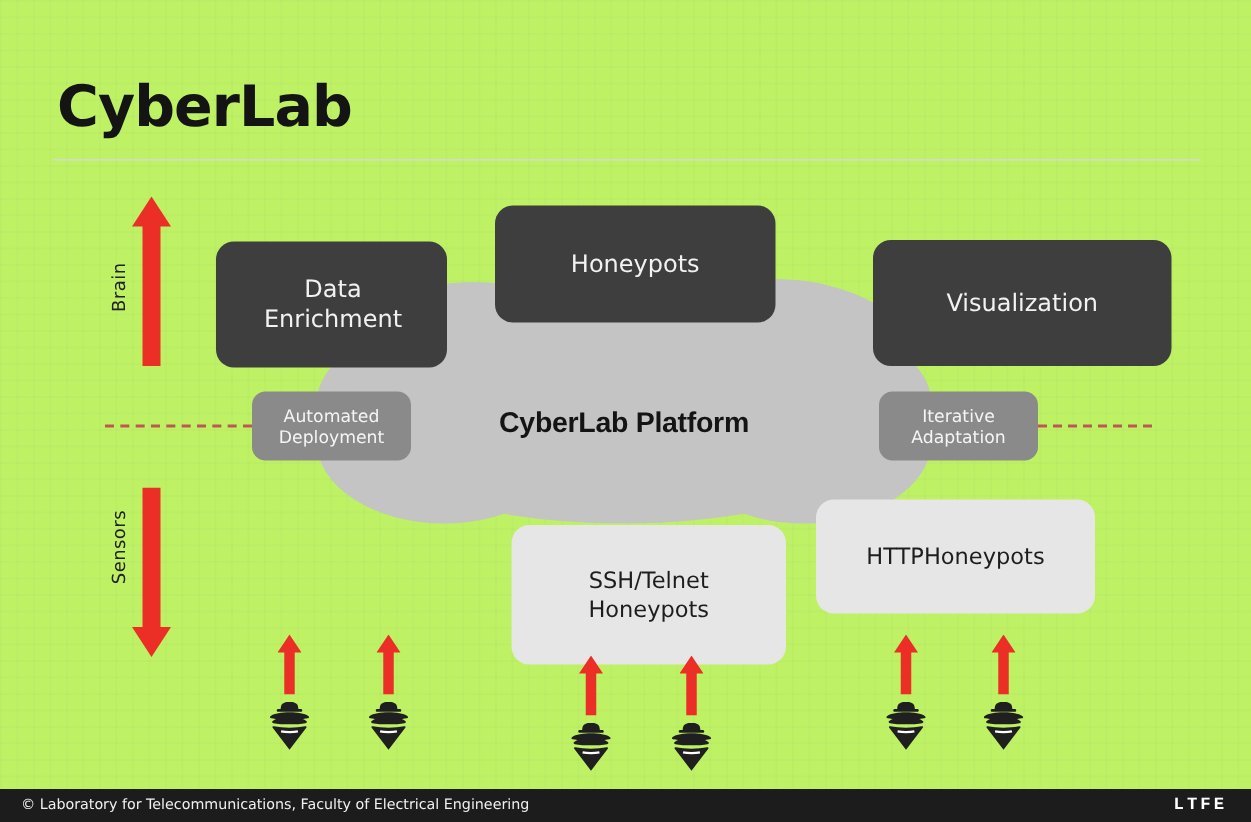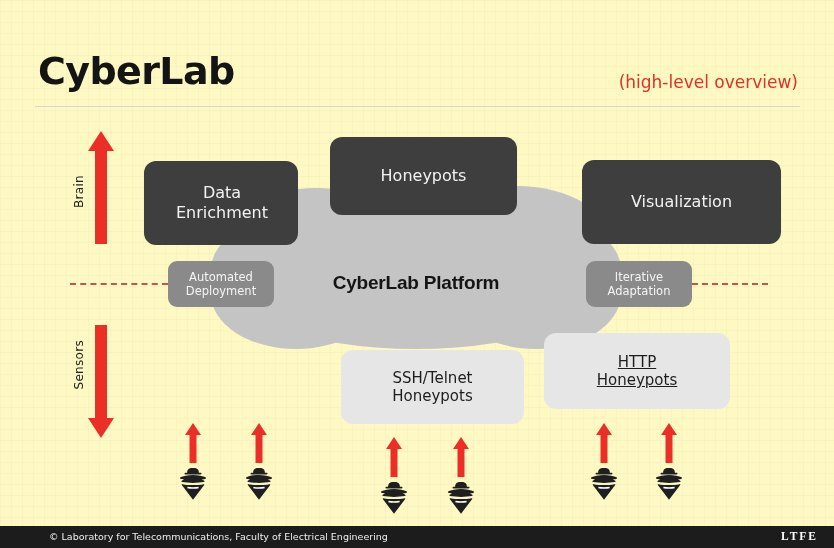--- a/index.html
+++ b/index.html
@@ -7,21 +7,21 @@
     padding: 0;
     background: #ffffff;
   }
   body {
     font-family: "DejaVu Sans", sans-serif;
   }
   #slide {
     position: relative;
     width: 834px;
     height: 548px;
-    background: #fef9c3;
+    background: #bef264;
     overflow: hidden;
   }
   
   #bg-grid {
     position: absolute;
     inset: 0;
     background-image:
       linear-gradient(to right, rgba(120,120,130,0.045) 1px, transparent 1px),
       linear-gradient(to bottom, rgba(120,120,130,0.045) 1px, transparent 1px);
     background-size: 11px 11px;
@@ -173,43 +173,41 @@
     background: #1c1c1c;
   }
   #footer-text {
     position: absolute;
     left: 14px;
     top: 5px;
     font-family: "DejaVu Sans", sans-serif;
     font-size: 9.5px;
     color: #f0f0f0;
     white-space: nowrap;
-    margin-left: 35px;
   }
   #footer-logo {
     position: absolute;
     right: 16px;
     top: 4px;
-    font-family: Liberation Serif, serif;
+    font-family: Liberation Mono, monospace;
     font-size: 11.5px;
     font-weight: 700;
     letter-spacing: 2px;
     color: #ffffff;
   }
 </style>
 </head>
 <body>
 
 <div id="slide">
 
   <div id="bg-grid"></div>
 
   <div id="header">
     <div id="title">CyberLab</div>
-    <div id="subtitle">(high-level overview)</div>
     <div id="header-rule"></div>
   </div>
 
   <div id="brain-label" class="axis-label">Brain</div>
   <div id="sensors-label" class="axis-label">Sensors</div>
 
   <div class="big-arrow" style="left:88px; top:131px;">
     <svg width="26" height="113" viewBox="0 0 26 113">
       <polygon points="13,0 26,20 19,20 19,113 7,113 7,20 0,20" fill="#ec2f26"></polygon>
     </svg>
@@ -254,26 +252,26 @@
 
   <div class="node mid" style="left:586px; top:261px; width:106px; height:46px; flex-direction:column;">
     <span>Iterative</span>
     <span>Adaptation</span>
   </div>
 
   <div id="dash-left" class="dashed-seg"></div>
   <div id="dash-right" class="dashed-seg"></div>
 
 
-  <div class="node sensor" style="left:341px; top:350px; width:183px; height:74px; flex-direction:column;">
+  <div class="node sensor" style="left:341px; top:350px; width:183px; height:93px; flex-direction:column;">
     <span>SSH/Telnet</span>
     <span>Honeypots</span>
   </div>
 
-  <div class="node sensor" style="left:544px; top:333px; width:186px; height:76px; flex-direction:column;text-decoration:underline;">
+  <div class="node sensor" style="left:544px; top:333px; width:186px; height:76px; flex-direction:row;">
     <span>HTTP</span>
     <span>Honeypots</span>
   </div>
 
   <div class="small-arrow" style="left:185px; top:423px;">
     <svg width="16" height="40" viewBox="0 0 16 40">
       <polygon points="8,0 16,12 11.5,12 11.5,40 4.5,40 4.5,12 0,12" fill="#ec2f26"></polygon>
     </svg>
   </div>
   <div class="small-arrow" style="left:251px; top:423px;">

